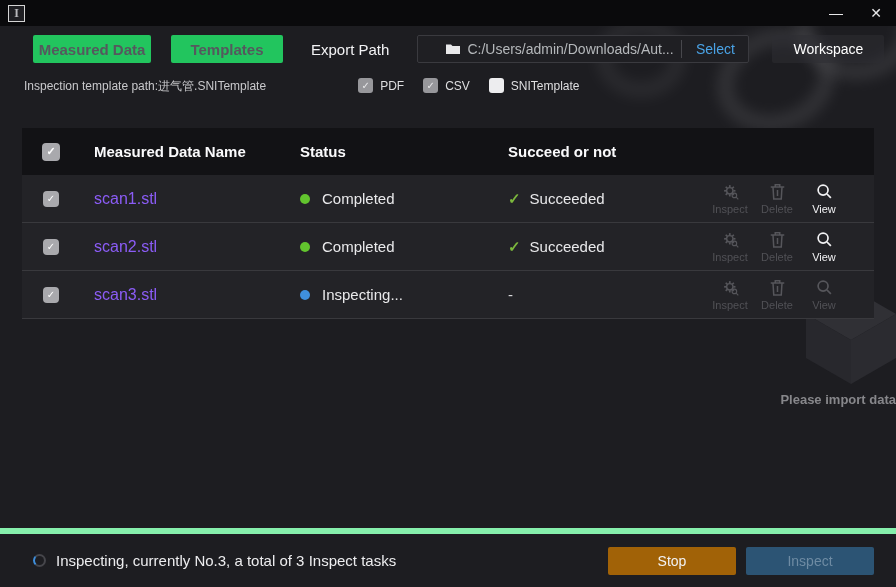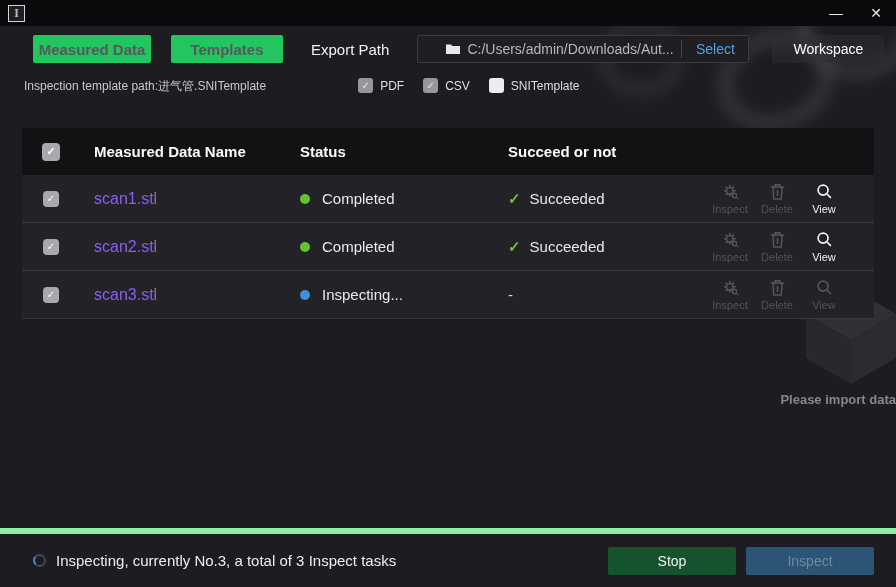--- a/index.html
+++ b/index.html
@@ -112,21 +112,21 @@
   }
   .spinner {
     width:13px; height:13px; margin-left:33px; border-radius:50%;
     border:2px solid #46464b; border-left-color:#3f8fdc;
     animation:spin 1.1s linear infinite;
   }
   @keyframes spin { to { transform:rotate(360deg); } }
   .footer-text { margin-left:10px; font-size:15px; color:#ededef; }
   .footer-btns { margin-left:auto; margin-right:22px; display:flex; gap:10px; }
   .stop-btn {
-    width:128px; height:28px; background:#14532d; border:none; border-radius:2px;
+    width:128px; height:28px; background:#a16207; border:none; border-radius:2px;
     color:#f2f2f4; font-size:14px; font-family:inherit; cursor:pointer;
   }
   .inspect-btn {
     width:128px; height:28px; background:#2c5474; border:none; border-radius:2px;
     color:#6e8ba3; font-size:14px; font-family:inherit;
   }
 </style>
 </head>
 <body>
 

